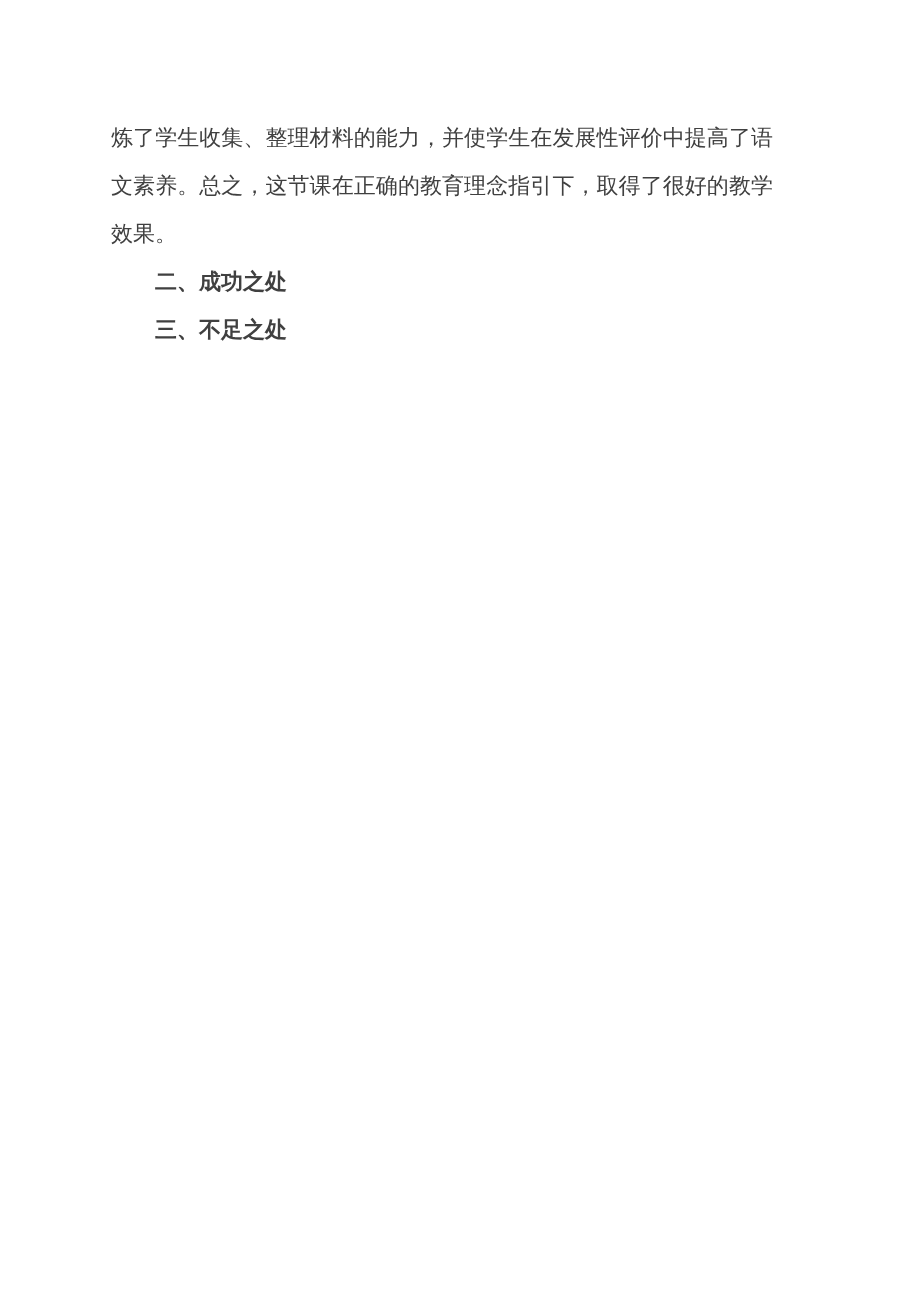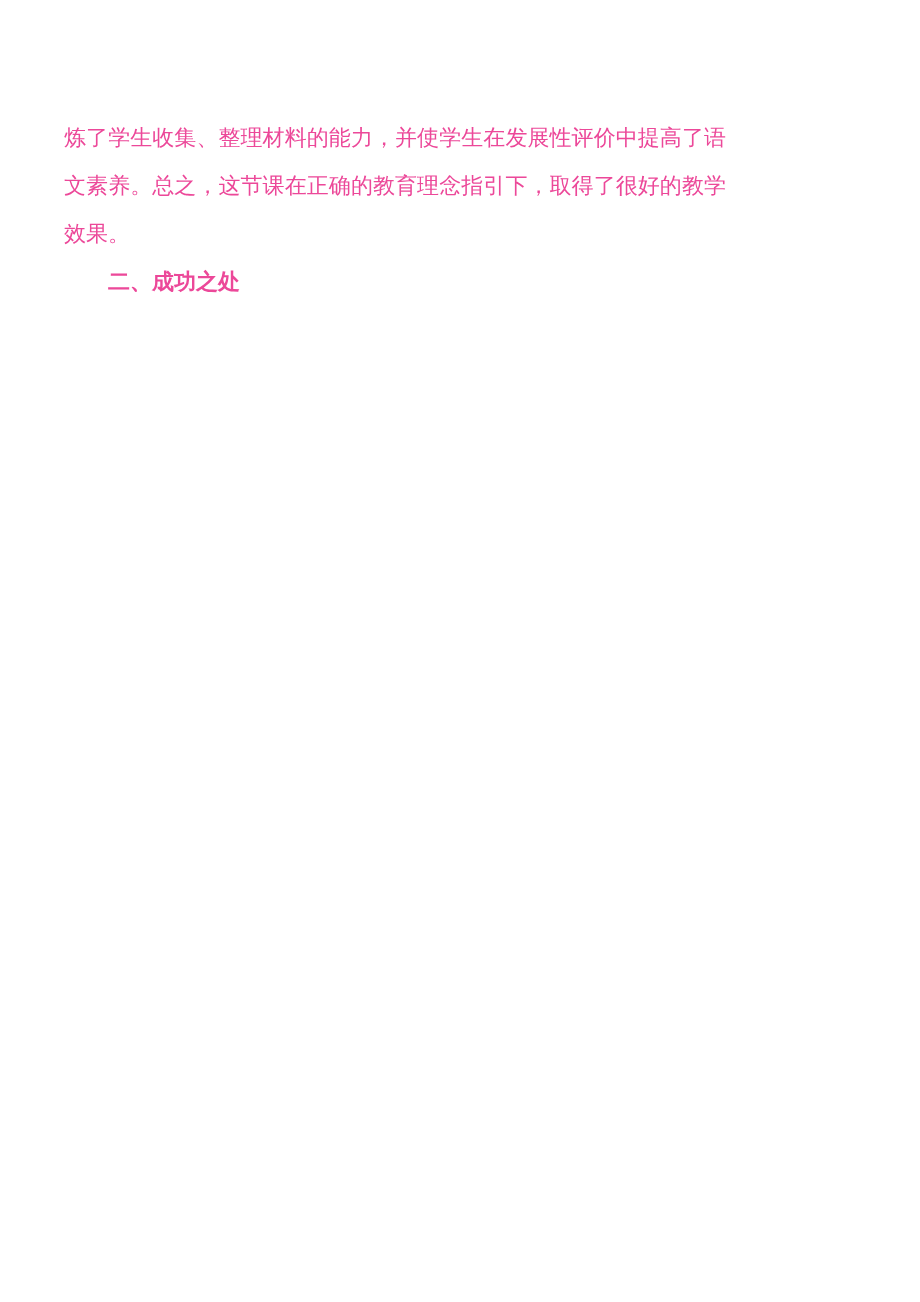--- a/index.html
+++ b/index.html
@@ -6,24 +6,24 @@
     margin: 0;
     padding: 0;
     background: #ffffff;
   }
   .page {
     position: relative;
     width: 920px;
     height: 1302px;
     background: #ffffff;
     box-sizing: border-box;
-    padding: 114px 123px 0 64px;
+    padding: 114px 123px 0 111px;
     overflow: hidden;
     font-family: "Liberation Serif", "DejaVu Serif", serif;
-    color: #ec4899;
+    color: #404040;
   }
   .doc-body {
     width: 662px;
   }
   .body-text {
     margin: 0;
     font-size: 22px;
     line-height: 48px;
     text-align: justify;
     text-align-last: left;
@@ -44,14 +44,15 @@
     text-indent: 2em;
   }
 </style>
 </head>
 <body>
 
 <div class="page">
   <div class="doc-body">
     <p class="body-text no-indent">炼了学生收集、整理材料的能力，并使学生在发展性评价中提高了语文素养。总之，这节课在正确的教育理念指引下，取得了很好的教学效果。</p>
     <h2 class="heading">二、成功之处</h2>
+    <h2 class="heading">三、不足之处</h2>
   </div>
 </div>
 
 </body></html>

